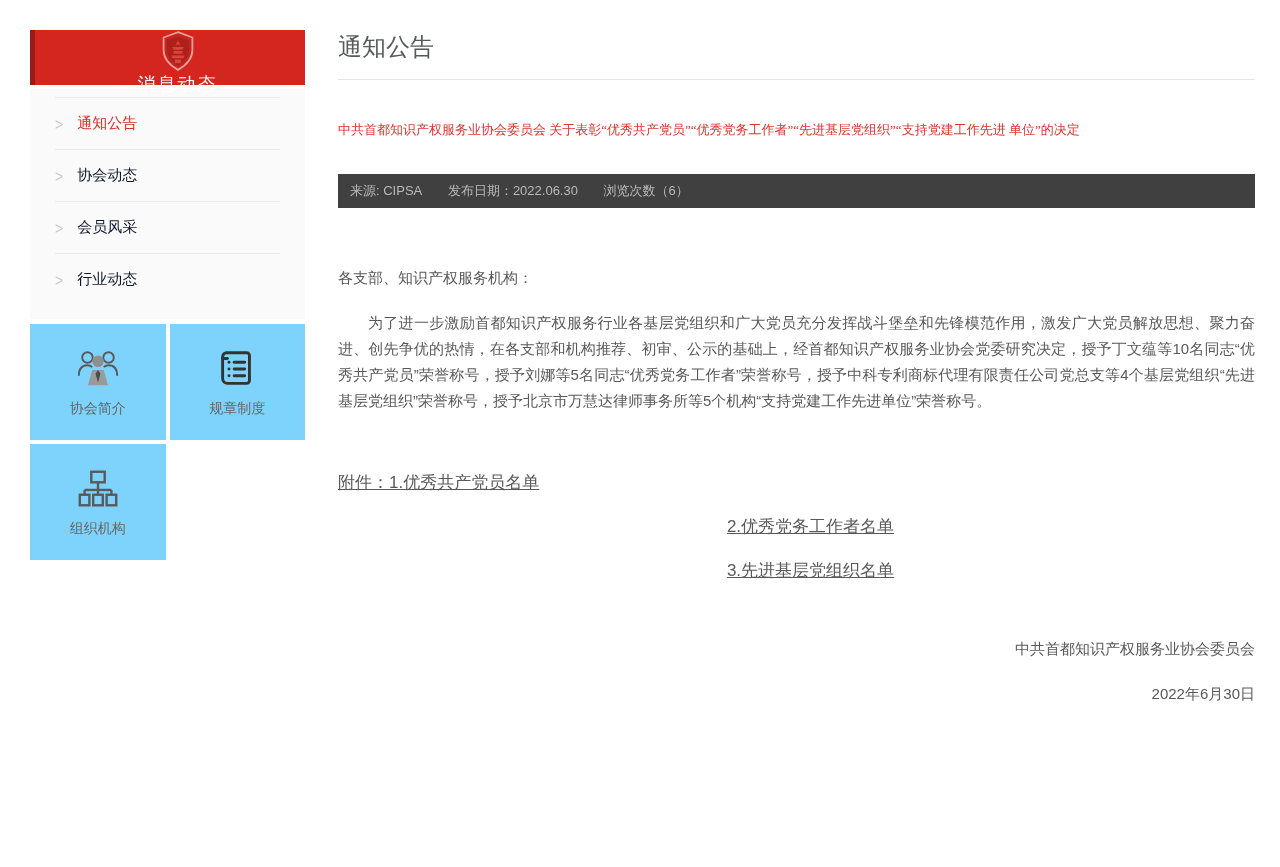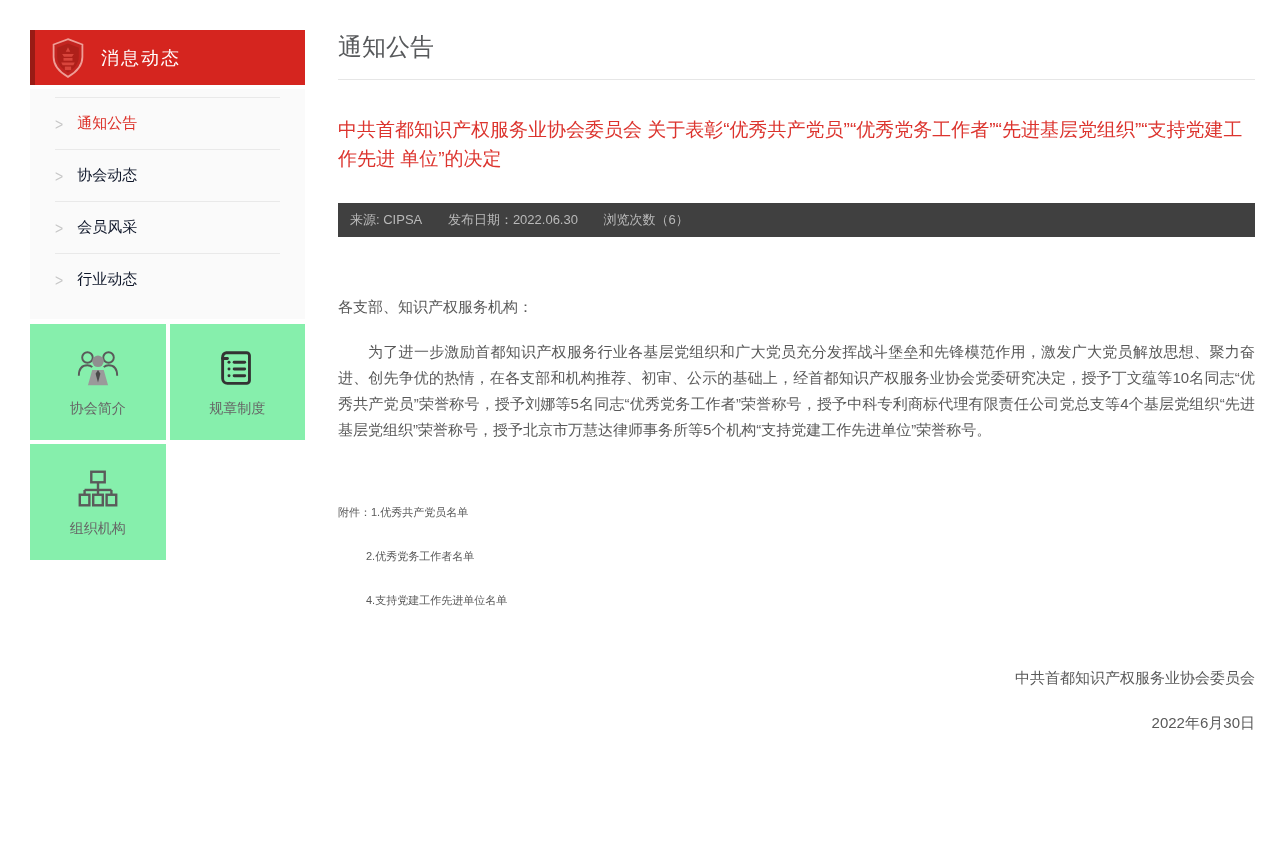--- a/index.html
+++ b/index.html
@@ -6,62 +6,62 @@
   body {
     font-family: "Liberation Sans", "DejaVu Sans", sans-serif;
     width: 1280px; height: 867px; overflow: hidden;
   }
   .page { position: relative; width: 1280px; height: 867px; background: #fff; }
 
   
   .sidebar { position: absolute; left: 30px; top: 30px; width: 275px; }
   .side-header {
     display: flex; align-items: center; height: 55px;
-    background: #d5251f; border-left: 5px solid #991b15; box-sizing: border-box;
+    background: #d5251f; border-left: 5px solid #991b15; box-sizing: border-box; flex-direction: column;
   }
   .logo-icon { width: 36px; height: 42px; margin-left: 15px; flex: 0 0 auto; }
   .side-header-title { color: #fff; font-size: 18px; margin-left: 15px; letter-spacing: 2px; }
 
   .side-menu { background: #fafafa; margin-top: 4px; padding: 8px 0 14px; }
   .menu-item {
     display: flex; align-items: center; height: 51px; margin: 0 25px;
     border-top: 1px solid #e9e9e9; cursor: pointer;
   }
   .menu-item .chev { color: #c6c6c6; font-size: 14px; margin-right: 14px; transform: scaleY(1.15); }
   .menu-item .label { font-size: 15px; color: #0f172a; }
   .menu-item.active .label { color: #dc2f27; }
 
   .tiles { margin-top: 5px; display: grid; grid-template-columns: 1fr 1fr; gap: 4px; }
   .tile {
-    background: #86efac; height: 116px; display: flex; flex-direction: column;
+    background: #7dd3fc; height: 116px; display: flex; flex-direction: column;
     align-items: center; justify-content: center; cursor: pointer;
   }
   .tile svg { width: 46px; height: 46px; }
   .tile .tile-label { margin-top: 8px; font-size: 14px; color: #666; }
 
   
   .main { position: absolute; left: 338px; top: 30px; width: 917px; }
   .section-title {
     margin: 0; font-size: 24px; font-weight: 400; color: #57595b;
     line-height: 34px; padding-bottom: 15px; border-bottom: 1px solid #e6e6e6;
   }
-  .article-title { margin: 35px 0 0; font-size: 19px; font-weight: 400; color: #dc342e; line-height: 29px; }
+  .article-title { margin: 35px 0 0; font-size: 13px; font-weight: 400; color: #dc342e; line-height: 29px; font-family: Liberation Serif, serif; }
   .meta-bar {
     margin-top: 30px; background: #404040; height: 34px; line-height: 34px;
     font-size: 13px; color: #b9b9b9; padding: 0 12px;
   }
   .meta-bar span { margin-right: 22px; }
 
   .article-body { margin-top: 57px; font-size: 15px; color: #595959; line-height: 26px; text-align: justify; }
   .article-body p { margin: 0; }
   .article-body .para { margin-top: 19px; text-indent: 2em; }
 
-  .attachments { margin-top: 56px; font-size: 11px; color: #595959; line-height: 26px; }
+  .attachments { margin-top: 56px; font-size: 17px; color: #595959; line-height: 26px; text-decoration: underline; }
   .attachments p { margin: 0; }
-  .attachments .attach-item { margin-top: 18px; padding-left: 28px; }
+  .attachments .attach-item { margin-top: 18px; padding-left: 28px; text-align: center; }
 
   .signature { margin-top: 52px; text-align: right; font-size: 15px; color: #595959; line-height: 26px; }
   .signature p { margin: 0; }
   .signature .sig-date { margin-top: 19px; }
 </style>
 </head>
 <body>
 
 <div class="page">
 
@@ -156,21 +156,21 @@
     </div>
 
     <div class="article-body">
       <p class="salutation">各支部、知识产权服务机构：</p>
       <p class="para">为了进一步激励首都知识产权服务行业各基层党组织和广大党员充分发挥战斗堡垒和先锋模范作用，激发广大党员解放思想、聚力奋进、创先争优的热情，在各支部和机构推荐、初审、公示的基础上，经首都知识产权服务业协会党委研究决定，授予丁文蕴等10名同志“优秀共产党员”荣誉称号，授予刘娜等5名同志“优秀党务工作者”荣誉称号，授予中科专利商标代理有限责任公司党总支等4个基层党组织“先进基层党组织”荣誉称号，授予北京市万慧达律师事务所等5个机构“支持党建工作先进单位”荣誉称号。</p>
     </div>
 
     <div class="attachments">
       <p class="attach-lead">附件：1.优秀共产党员名单</p>
       <p class="attach-item">2.优秀党务工作者名单</p>
-      <p class="attach-item">4.支持党建工作先进单位名单</p>
+      <p class="attach-item">3.先进基层党组织名单</p>
     </div>
 
     <div class="signature">
       <p class="sig-org">中共首都知识产权服务业协会委员会</p>
       <p class="sig-date">2022年6月30日</p>
     </div>
 
   </div>
 </div>
 

